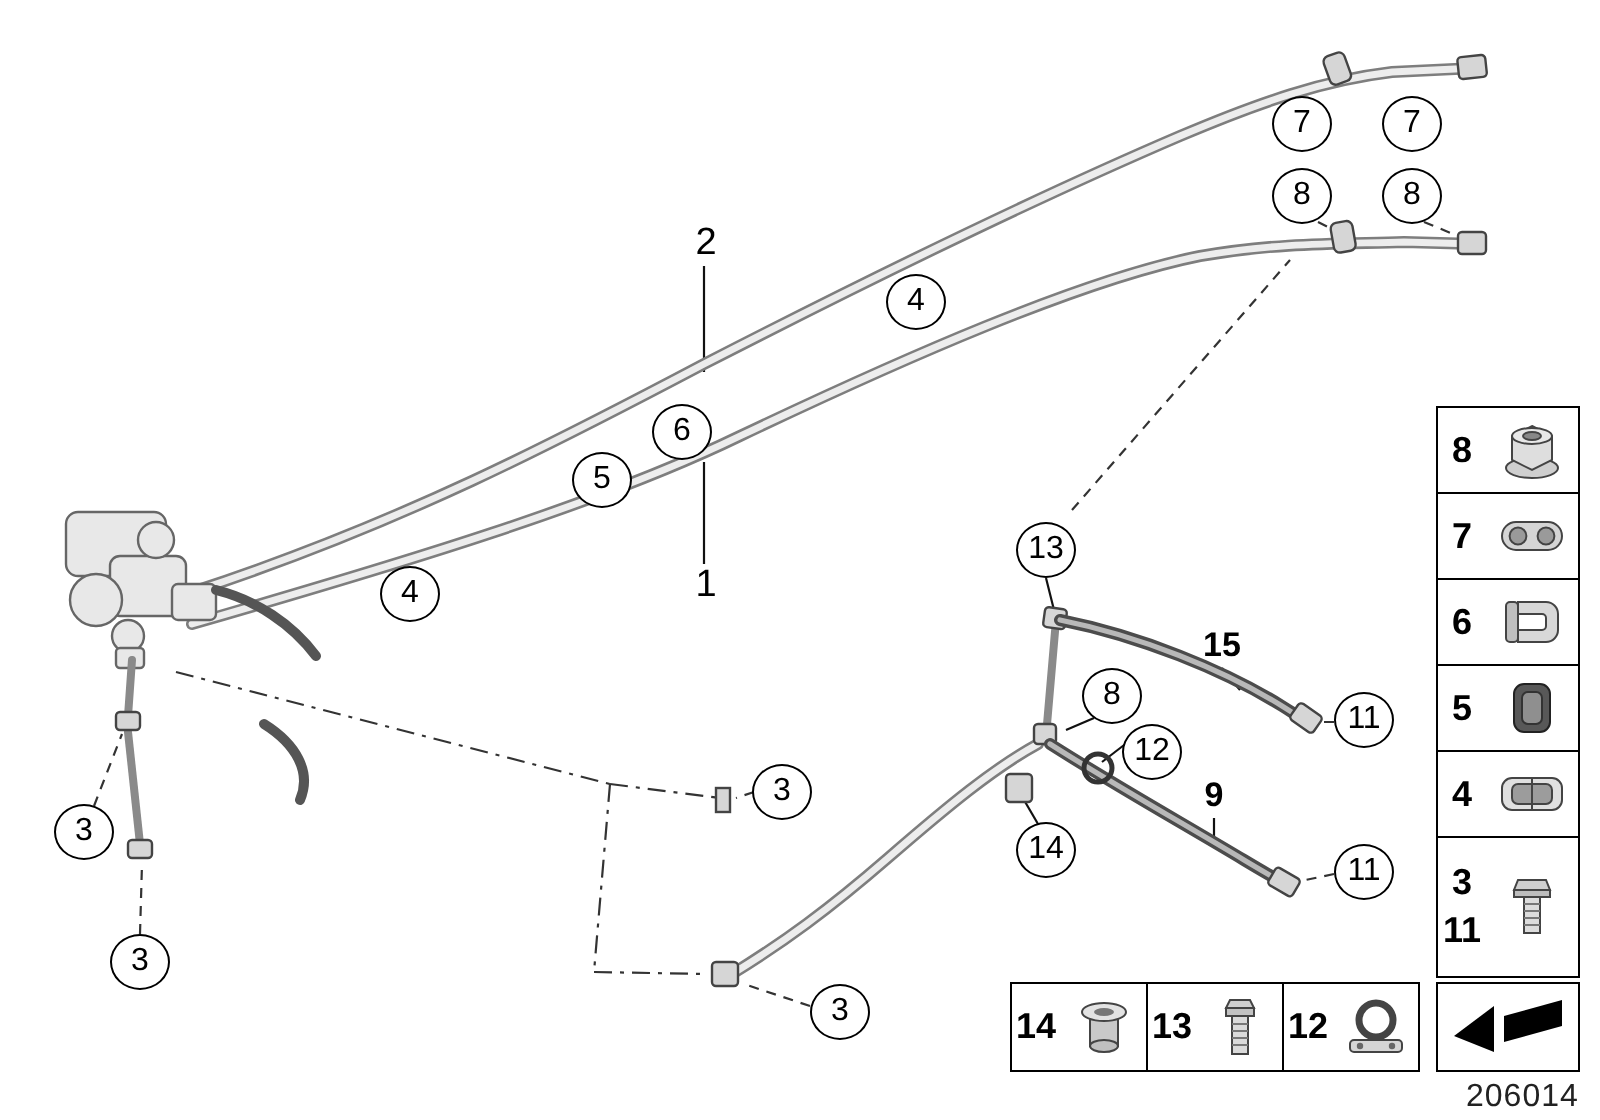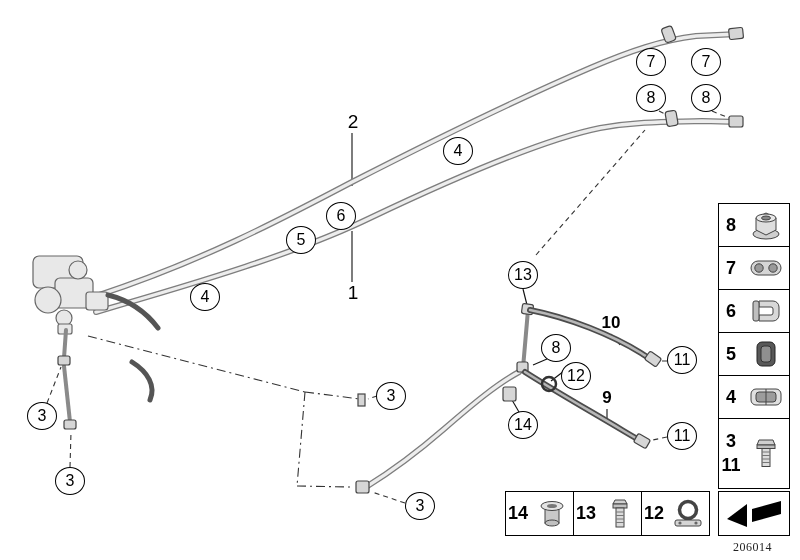--- a/index.html
+++ b/index.html
@@ -28,21 +28,21 @@
   .plain-label{position:absolute;width:32px;text-align:center;font-size:19px;
                color:#000;z-index:3;cursor:pointer;}
   .plain-label.bold{font-weight:bold;font-size:17px;}
 
   
   .panel-box{position:absolute;box-sizing:border-box;border:1.6px solid #000;
              background:#fff;display:flex;align-items:center;z-index:2;}
   .panel-num{font-weight:bold;font-size:18px;width:24px;text-align:center;color:#000;}
   .num-col{display:flex;flex-direction:column;gap:3px;}
   .icon-cell{flex:1;display:flex;align-items:center;justify-content:center;}
-  .diagram-number{position:absolute;font-size:12px;color:#222;z-index:3;letter-spacing:.5px;font-family:Liberation Serif, serif;}
+  .diagram-number{position:absolute;font-size:16px;color:#222;z-index:3;letter-spacing:.5px;}
 </style>
 </head>
 <body>
 
 <div class="stage">
 
   <svg class="art" width="800" height="560" viewBox="0 0 800 560">
 
     <g class="dashdot">
       <path d="M88 336 L305 392"></path>
@@ -162,21 +162,21 @@
   <div class="callout" style="left:667px;top:346px">11</div>
   <div class="callout" style="left:376px;top:382px">3</div>
   <div class="callout" style="left:508px;top:411px">14</div>
   <div class="callout" style="left:667px;top:422px">11</div>
   <div class="callout" style="left:27px;top:402px">3</div>
   <div class="callout" style="left:55px;top:467px">3</div>
   <div class="callout" style="left:405px;top:492px">3</div>
 
   <div class="plain-label" style="left:337px;top:111px">2</div>
   <div class="plain-label" style="left:337px;top:282px">1</div>
-  <div class="plain-label bold" style="left:595px;top:313px">10</div>
+  <div class="plain-label bold" style="left:595px;top:313px">15</div>
   <div class="plain-label bold" style="left:591px;top:388px">9</div>
 
   <div class="panel-box" style="top:203px;left:718px;width:72px;height:44px">
     <div class="panel-num">8</div>
     <div class="icon-cell">
       <svg width="38" height="34" viewBox="0 0 38 34">
         <ellipse cx="19" cy="26" rx="13" ry="5" fill="#cfcfcf" stroke="#444"></ellipse>
         <polygon points="19,5 29,10 29,22 19,27 9,22 9,10" fill="#dedede" stroke="#444"></polygon>
         <ellipse cx="19" cy="10" rx="10" ry="4" fill="#e8e8e8" stroke="#444"></ellipse>
         <ellipse cx="19" cy="10" rx="4.5" ry="2" fill="#888" stroke="#444"></ellipse>

